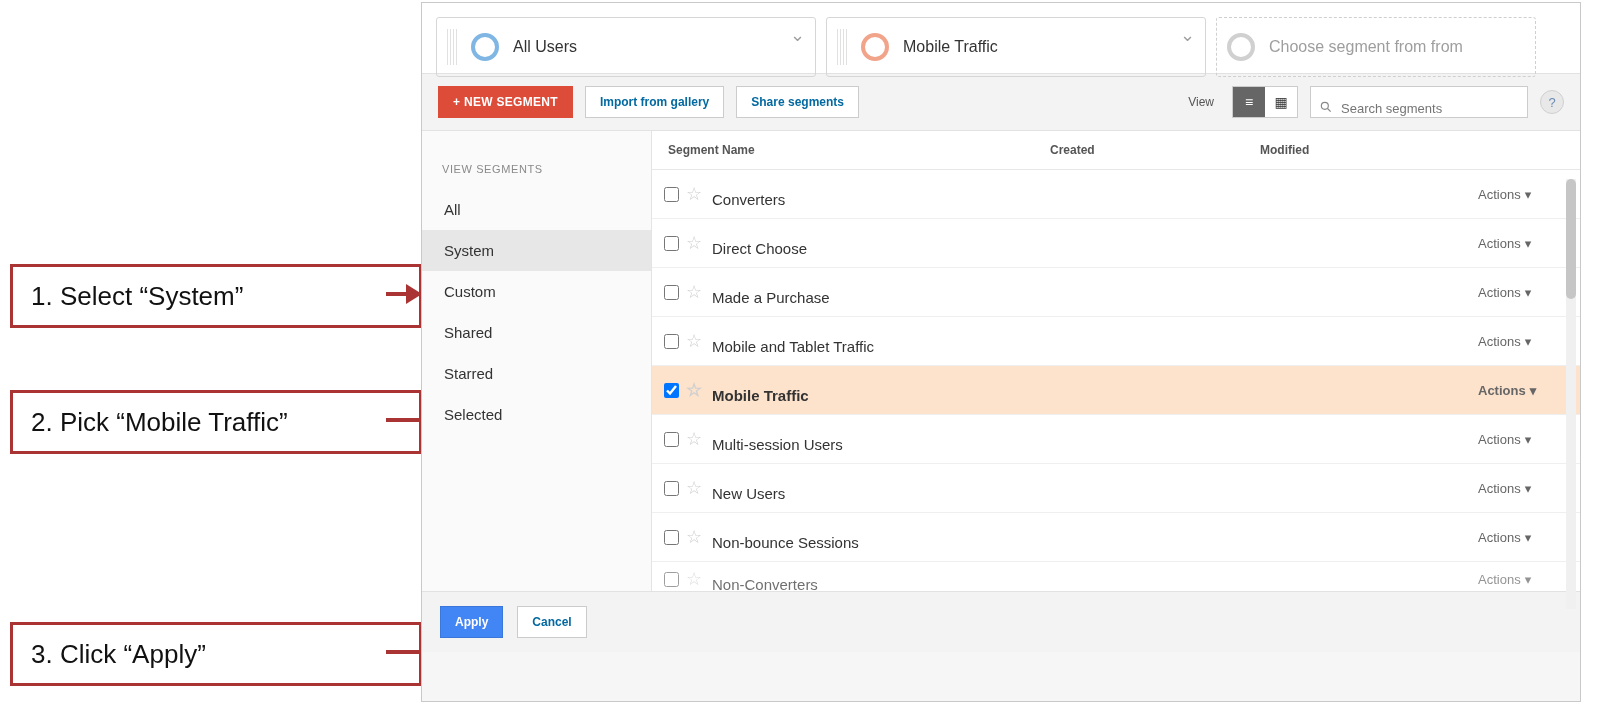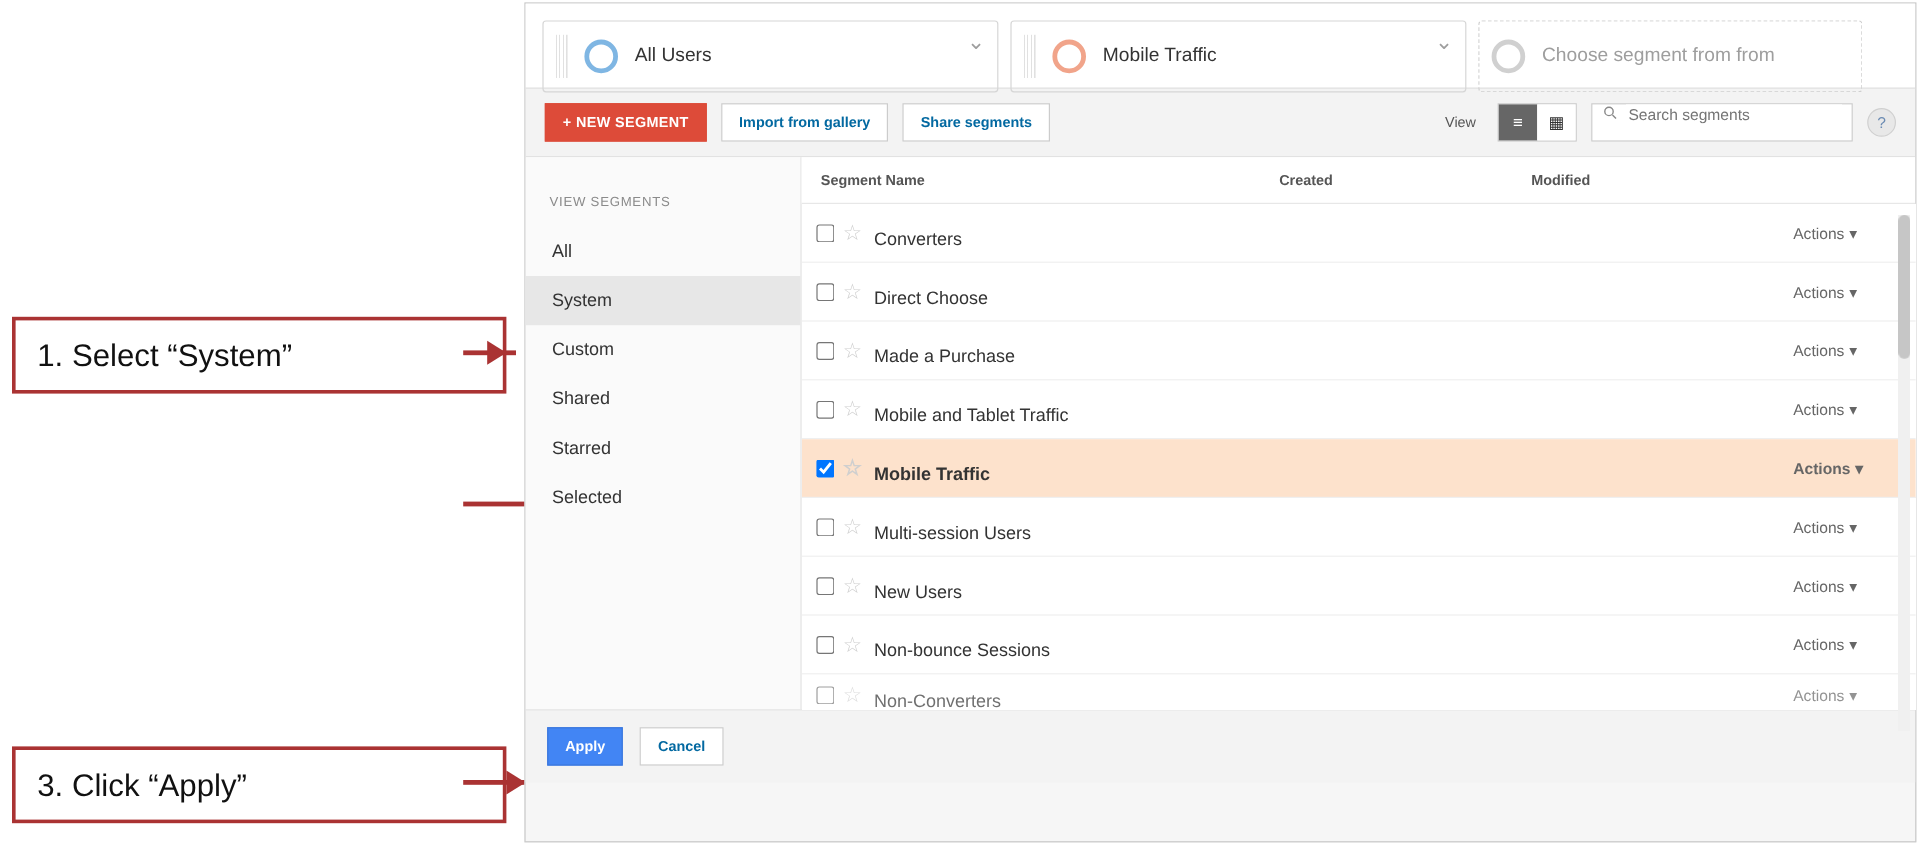--- a/index.html
+++ b/index.html
@@ -2,41 +2,41 @@
 <html><head>
 <meta charset="utf-8">
 <style>
   html,body{margin:0;padding:0;background:#fff;font-family:Arial,Helvetica,sans-serif;font-size:14px;color:#333;}
   .stage{position:relative;width:1600px;height:721px;}
   
   .callout{position:absolute;border:3px solid #a33;background:#fff;display:flex;align-items:center;padding:0 18px;font-size:26px;color:#111;}
   .arrow{position:absolute;height:4px;background:#a33;}
   .arrow::after{content:"";position:absolute;right:-2px;top:-8px;border:10px solid transparent;border-left:16px solid #a33;}
   
-  .ga-panel{position:absolute;left:437px;top:2px;width:1160px;height:700px;border:1px solid #c9c9c9;background:#f6f6f6;box-sizing:border-box;}
+  .ga-panel{position:absolute;left:421px;top:2px;width:1160px;height:700px;border:1px solid #c9c9c9;background:#f6f6f6;box-sizing:border-box;}
   .seg-bar{display:flex;gap:10px;padding:14px 14px 14px 14px;height:70px;box-sizing:border-box;background:#fff;}
   .seg-card{flex:0 0 auto;width:380px;height:60px;border:1px solid #d6d6d6;border-radius:3px;display:flex;align-items:center;gap:14px;padding:0 10px;box-sizing:border-box;position:relative;}
   .seg-card.placeholder{border:1px dashed #cfcfcf;color:#9e9e9e;width:320px;}
   .seg-grip{width:10px;height:36px;background:repeating-linear-gradient(90deg,#d9d9d9,#d9d9d9 1px,transparent 1px,transparent 3px);opacity:.8;}
   .seg-dot{width:28px;height:28px;border-radius:50%;border:4px solid #7fb6e3;box-sizing:border-box;}
   .seg-dot.orange{border-color:#f1a48a;}
   .seg-dot.grey{border-color:#d0d0d0;}
   .seg-card .chev{position:absolute;right:10px;top:6px;color:#9e9e9e;font-size:18px;}
   .seg-name{font-size:16px;color:#333;}
   
   .toolbar{display:flex;align-items:center;gap:12px;padding:12px 16px;border-top:1px solid #e2e2e2;border-bottom:1px solid #e2e2e2;background:#f3f3f3;}
   .btn{display:inline-flex;align-items:center;justify-content:center;height:30px;padding:0 14px;border:1px solid #ccc;background:#fff;font-size:12px;font-weight:bold;color:#0369a1;cursor:pointer;}
   .btn.red{background:#dd4b39;border-color:#dd4b39;color:#fff;font-weight:bold;letter-spacing:.3px;}
   .btn.blue{background:#4285f4;border-color:#3b77db;color:#ffffff;}
   .spacer{flex:1;}
   .view-label{font-size:12px;color:#555;margin-right:6px;}
   .view-toggle{display:inline-flex;border:1px solid #ccc;height:30px;}
   .view-btn{width:32px;display:flex;align-items:center;justify-content:center;background:#fff;}
   .view-btn.active{background:#666;color:#fff;}
-  .search-box{display:flex;align-items:flex-start;gap:6px;border:1px solid #ccc;height:30px;padding:0 8px;background:#fff;width:200px;}
+  .search-box{display:flex;align-items:flex-end;gap:6px;border:1px solid #ccc;height:30px;padding:0 8px;background:#fff;width:200px;}
   .search-box input{border:none;outline:none;font-size:13px;width:100%;}
   .help{width:22px;height:22px;border-radius:50%;background:#e8e8e8;color:#6b8bb3;display:flex;align-items:center;justify-content:center;font-size:13px;border:1px solid #d0d0d0;}
   
   .picker{display:flex;height:460px;}
   .side{width:230px;border-right:1px solid #e4e4e4;background:#fafafa;padding-top:24px;box-sizing:border-box;}
   .side-title{font-size:11px;letter-spacing:.6px;color:#8a8a8a;padding:8px 20px 14px;}
   .side-item{padding:12px 22px;font-size:15px;color:#333;cursor:pointer;}
   .side-item.selected{background:#e7e7e7;}
   .list-wrap{flex:1;display:flex;flex-direction:column;}
   .list-head{display:flex;background:#fff;border-bottom:1px solid #e7e7e7;font-size:12px;font-weight:bold;color:#555;justify-content:space-between;}
@@ -62,20 +62,23 @@
 </head>
 <body>
 
 <div class="stage">
 
   <div class="callout" style="left:10px;top:264px;width:370px;height:58px;">
     <span>1. Select “System”</span>
   </div>
   <div class="arrow" style="left:386px;top:292px;width:44px;"></div>
 
+  <div class="callout" style="left:10px;top:390px;width:370px;height:58px;">
+    <span>2. Pick “Mobile Traffic”</span>
+  </div>
   <div class="arrow" style="left:386px;top:418px;width:270px;"></div>
 
   <div class="callout" style="left:10px;top:622px;width:370px;height:58px;">
     <span>3. Click “Apply”</span>
   </div>
   <div class="arrow" style="left:386px;top:650px;width:60px;"></div>
 
   <div class="ga-panel">
 
     <div class="seg-bar">

